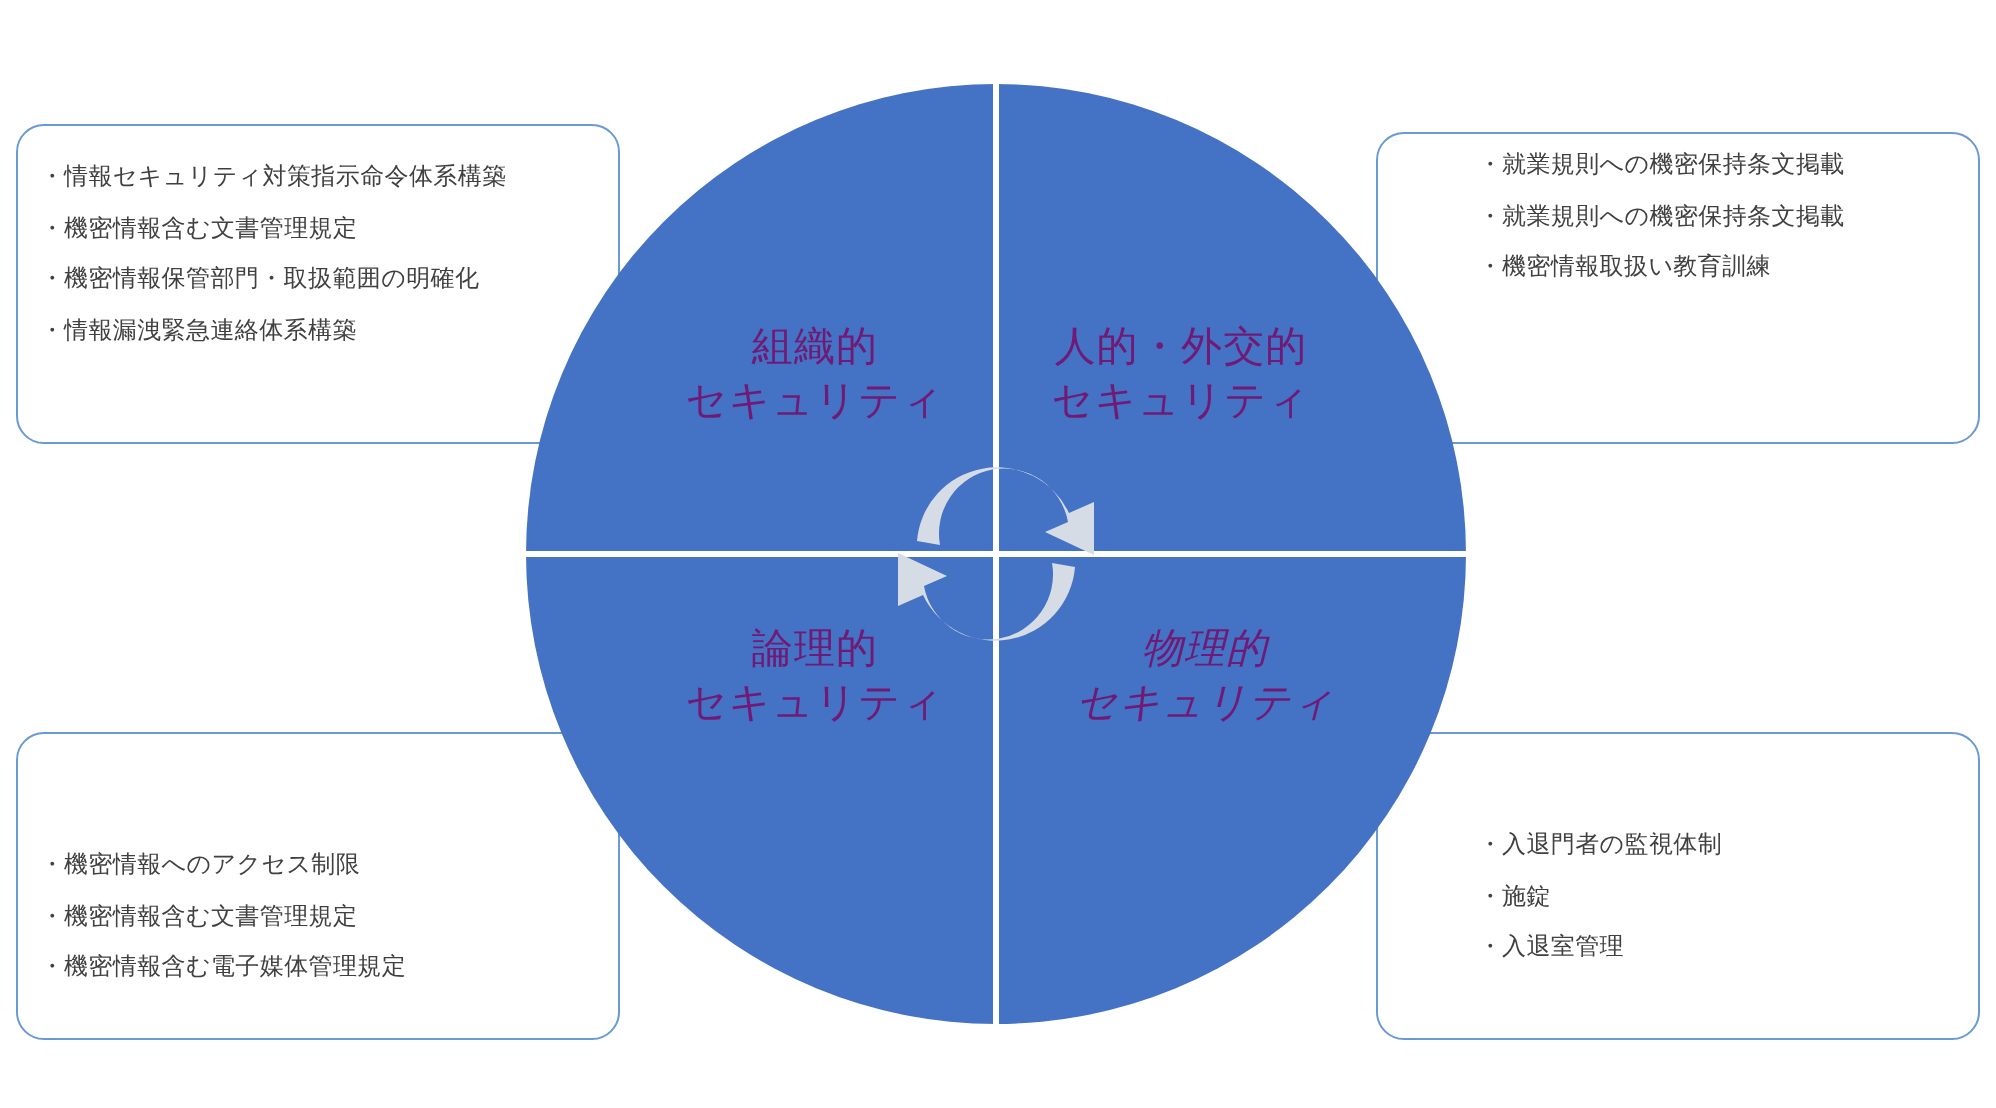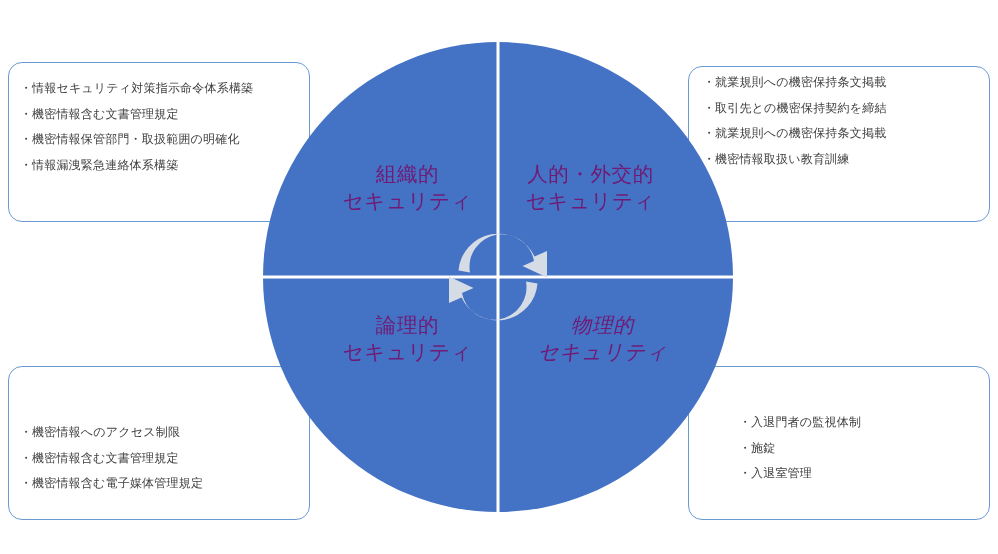--- a/index.html
+++ b/index.html
@@ -53,21 +53,21 @@
     padding: 0;
   }
   .bullets li:last-child { margin-bottom: 0; }
   .bullets li .bt { letter-spacing: 0.2px; }
   .bullets li::before {
     content: "\30FB";
     margin-right: 0px;
   }
 
   .bullets.tl { left: 14px;  top: 76px;  }
-  .bullets.tr { left: 697px; top: 70px;  }
+  .bullets.tr { left: 733px; top: 70px;  }
   .bullets.bl { left: 14px;  top: 420px; }
   .bullets.br { left: 733px; top: 410px; }
 
   
   #wheel {
     position: absolute;
     left: 263px;
     top: 42px;
     width: 470px;
     height: 470px;
@@ -147,21 +147,20 @@
 
   <ul class="bullets tl">
     <li><span class="bt">情報セキュリティ対策指示命令体系構築</span></li>
     <li><span class="bt">機密情報含む文書管理規定</span></li>
     <li><span class="bt">機密情報保管部門・取扱範囲の明確化</span></li>
     <li><span class="bt">情報漏洩緊急連絡体系構築</span></li>
   </ul>
 
   <ul class="bullets tr">
     <li><span class="bt">就業規則への機密保持条文掲載</span></li>
-    <li><span class="bt">取引先との機密保持契約を締結</span></li>
     <li><span class="bt">就業規則への機密保持条文掲載</span></li>
     <li><span class="bt">機密情報取扱い教育訓練</span></li>
   </ul>
 
   <ul class="bullets bl">
     <li><span class="bt">機密情報へのアクセス制限</span></li>
     <li><span class="bt">機密情報含む文書管理規定</span></li>
     <li><span class="bt">機密情報含む電子媒体管理規定</span></li>
   </ul>
 

